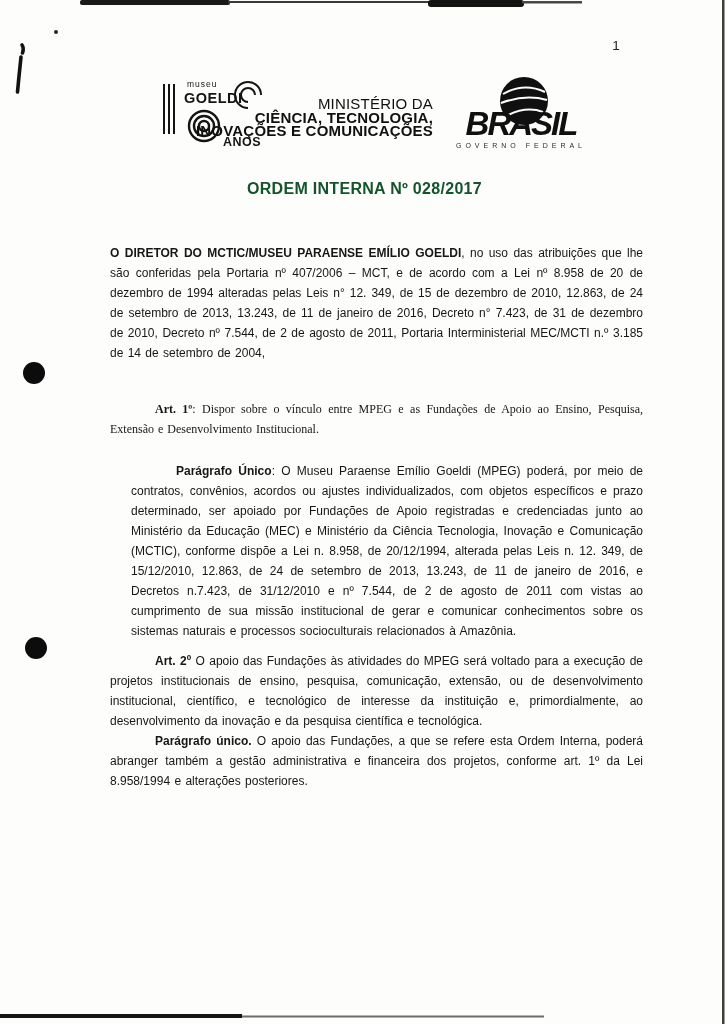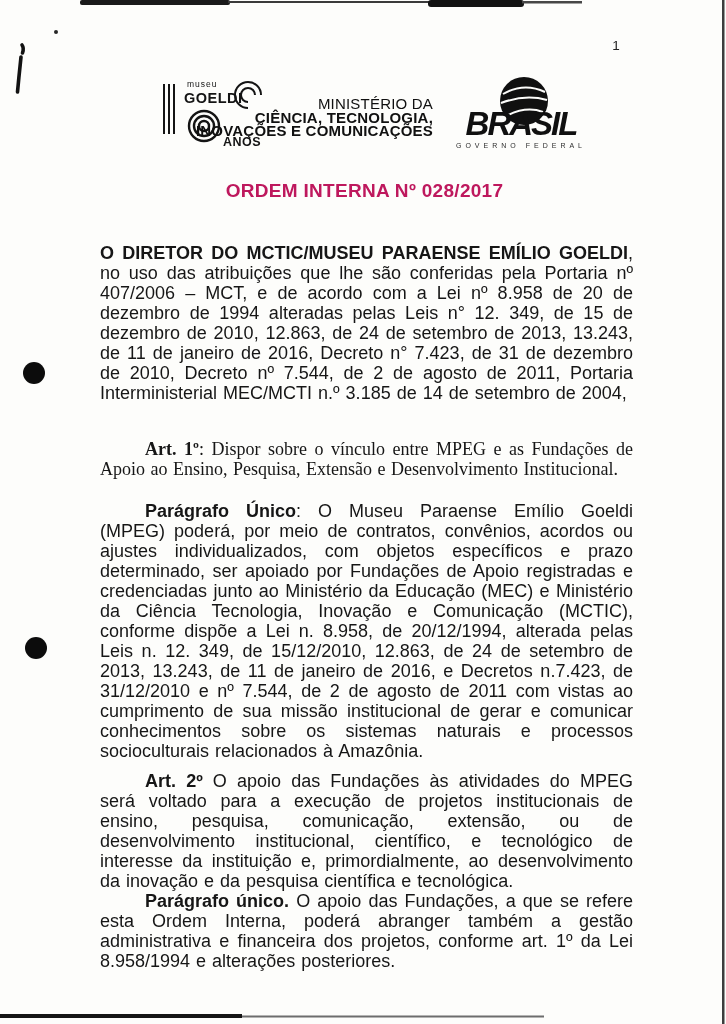--- a/index.html
+++ b/index.html
@@ -21,39 +21,39 @@
   .goeldi-logo{position:absolute;left:160px;top:76px;}
   .ministry{
     position:absolute;right:293px;top:97px;text-align:right;
     font-size:15px;line-height:13.5px;color:#101010;letter-spacing:.2px;white-space:nowrap;
   }
   .ministry .m1{font-weight:normal;}
   .ministry .m2{font-weight:bold;margin-left:36px;}
   .brasil-logo{position:absolute;left:450px;top:74px;}
   .doc-title{
     position:absolute;left:98px;top:180px;width:533px;
-    text-align:center;font-weight:bold;font-size:19px;color:#be185d;
+    text-align:center;font-weight:bold;font-size:16px;color:#14532d;
     letter-spacing:.3px;
   }
   
   .textcol{
-    position:absolute;left:100px;top:243px;width:533px;
-    font-size:18px;line-height:20px;color:#161616;
+    position:absolute;left:110px;top:243px;width:533px;
+    font-size:12px;line-height:20px;color:#161616;
   }
   .para{
     margin:0 0 36px 0;text-align:justify;
     word-spacing:1px;
   }
   .indent{text-indent:45px;}
   .lead{font-weight:bold;}
   .resolve{
     font-weight:bold;margin:0 0 16px 0;letter-spacing:.2px;
   }
   .mb14{margin-bottom:22px;font-family:Liberation Serif, serif;}
-  .mb10{margin-bottom:10px;}
+  .mb10{margin-bottom:10px;margin-left:21px;}
   .mb8{margin-bottom:0;}
 </style>
 </head>
 <body>
 
 <div class="sheet">
 
   <svg class="artifacts" width="726" height="1024" viewBox="0 0 726 1024">
     <rect x="80" y="0" width="150" height="5" rx="2" fill="#1a1a1a"></rect>
     <rect x="228" y="1" width="202" height="2" fill="#3a3a3a"></rect>

